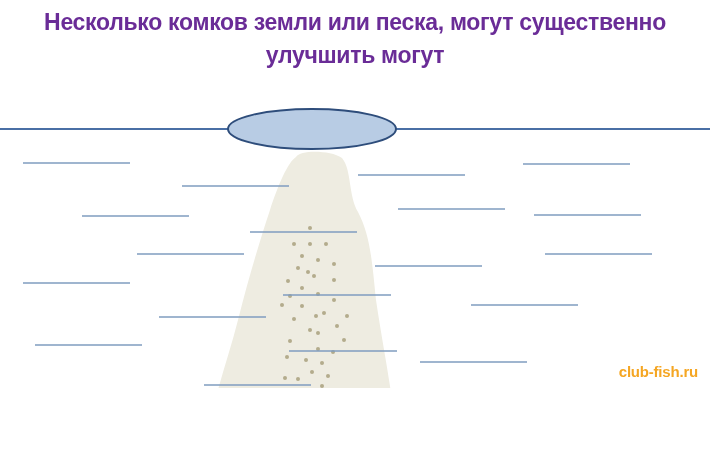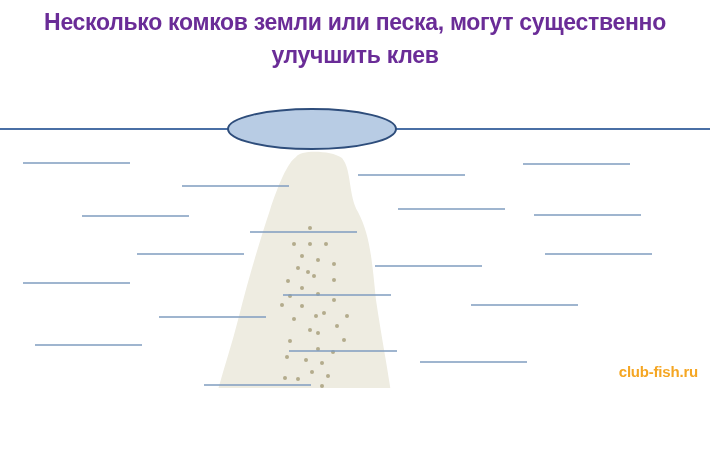--- a/index.html
+++ b/index.html
@@ -110,17 +110,17 @@
         <line x1="420" x2="527" y1="362" y2="362" stroke="#7f9cbf" stroke-width="1.4"></line>
         <line x1="551" x2="658" y1="390" y2="390" stroke="#7f9cbf" stroke-width="1.4"></line>
       </g>
     <g id="hole-group">
         <ellipse cx="312" cy="129" rx="84" ry="20" fill="#b8cce4" stroke="#2e4d7b" stroke-width="2"></ellipse>
       </g>
   </svg>
 
   <div id="title" style="color: rgb(106, 44, 151);">
     <div>Несколько комков земли или песка, могут существенно</div>
-    <div>улучшить клев</div>
+    <div>улучшить могут</div>
   </div>
 
   <div id="watermark" style="color: rgb(245, 166, 35); margin-left: 8px;">club-fish.ru</div>
 </div>
 
 </body></html>

